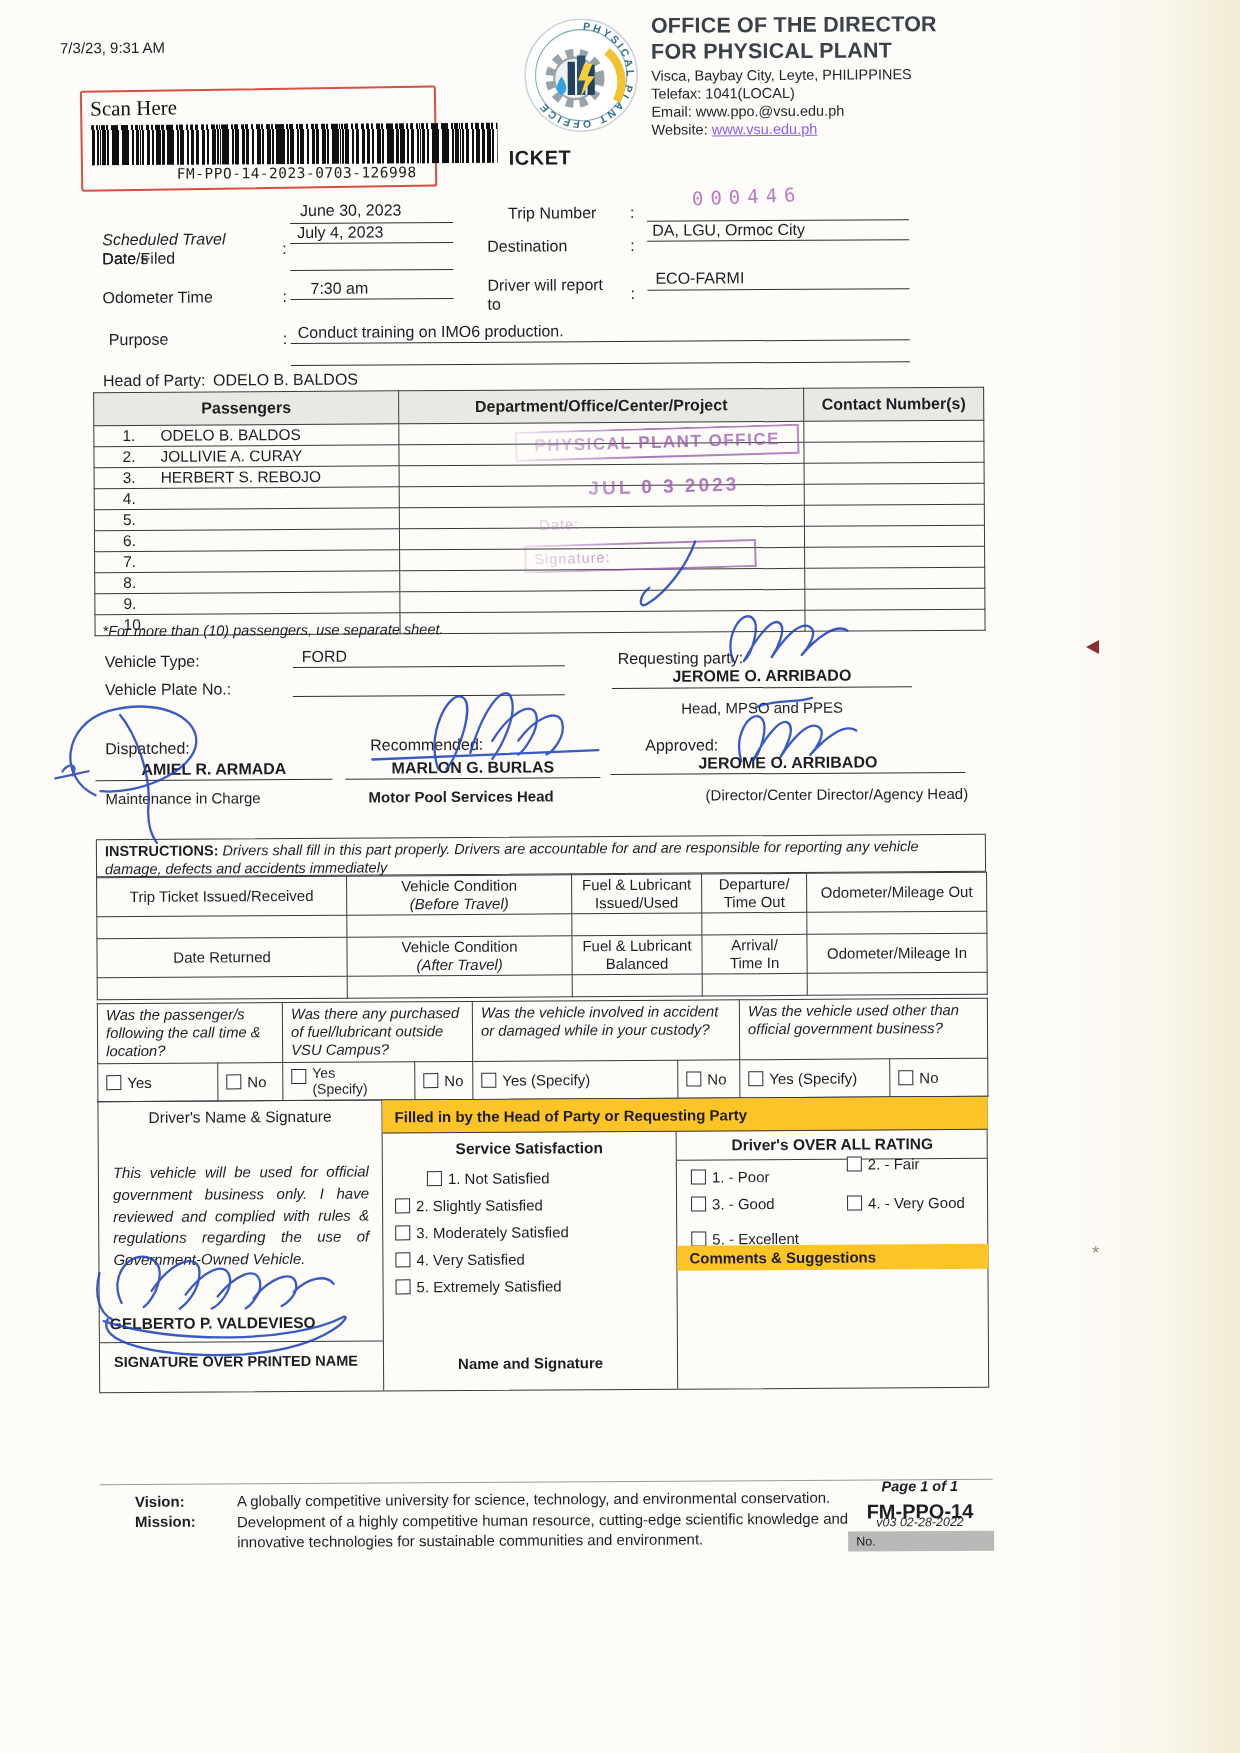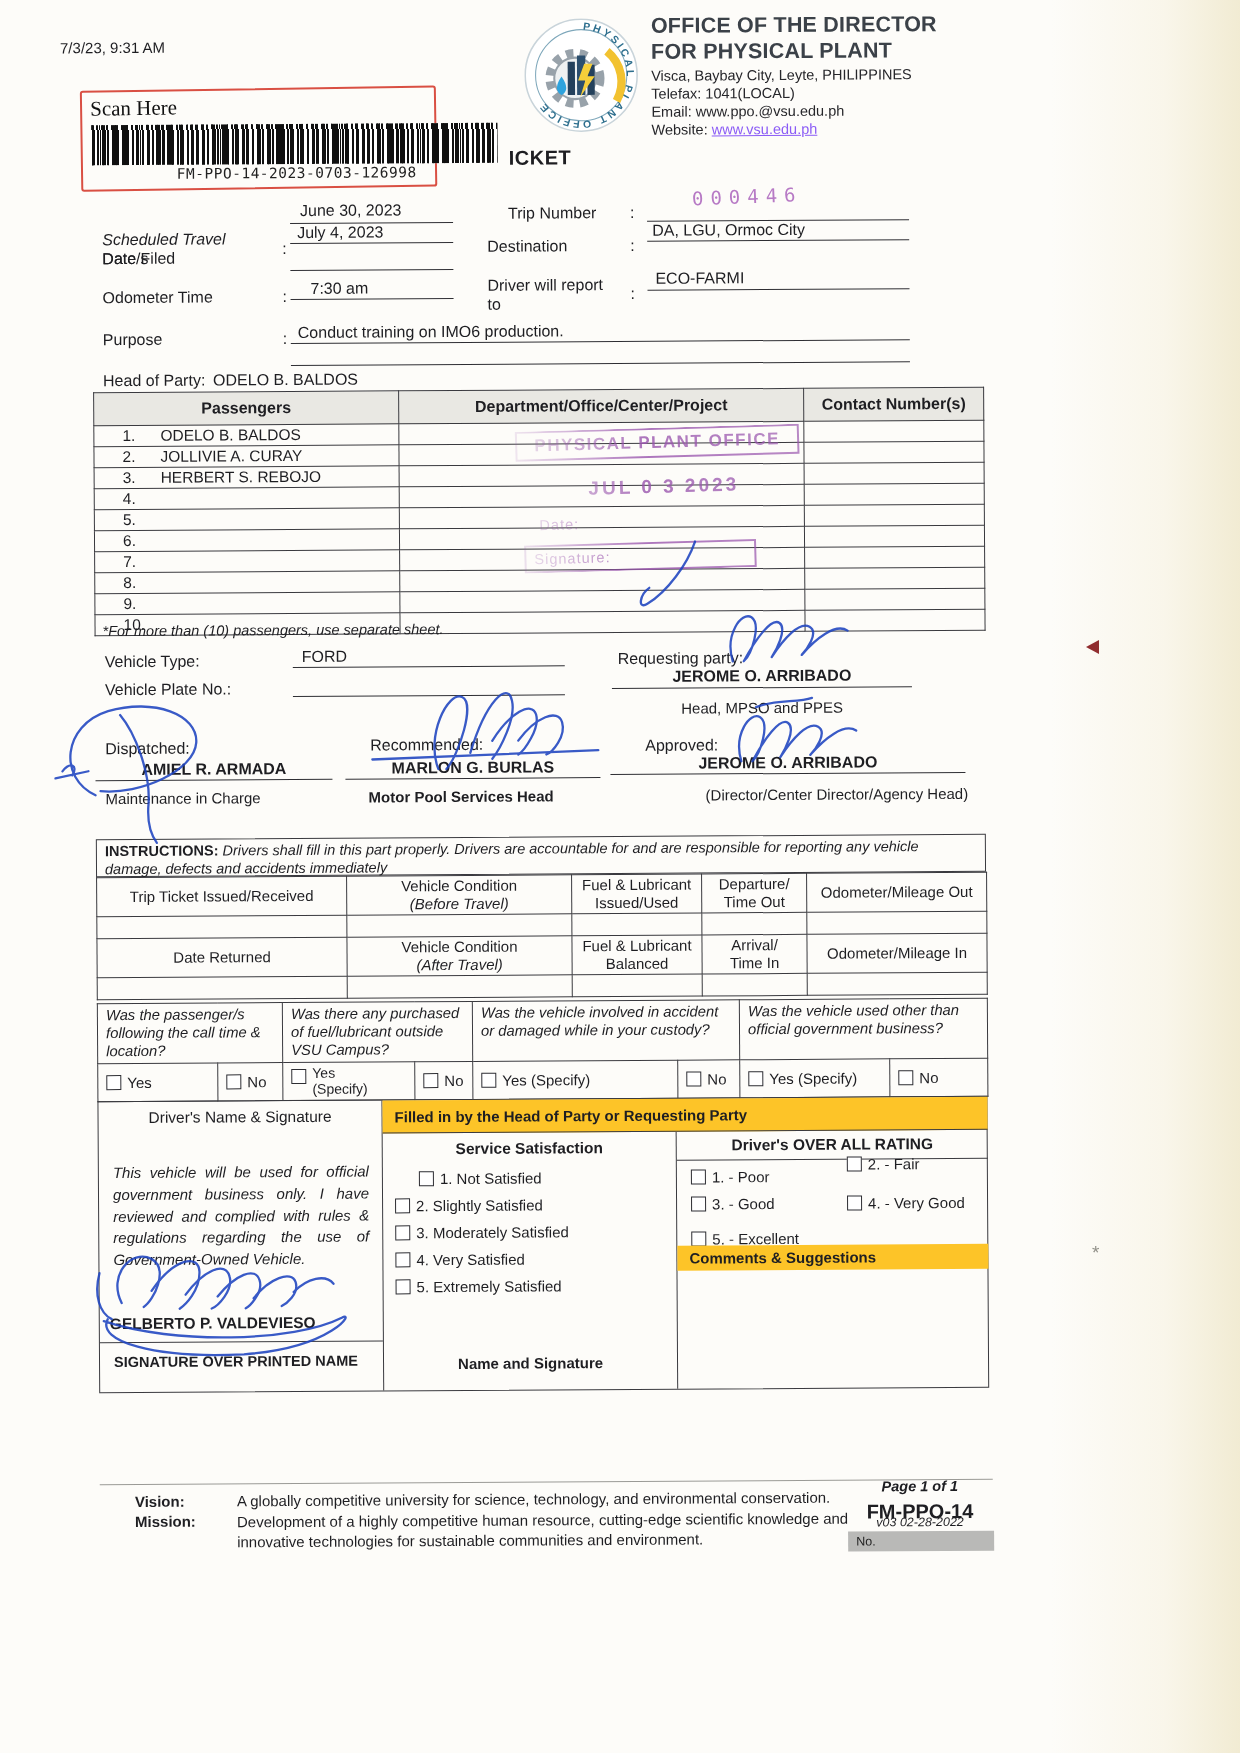--- a/index.html
+++ b/index.html
@@ -146,21 +146,21 @@
   <div class="abs lbl" style="left:285px;top:286px;">:</div>
   <div class="abs lbl" style="left:313px;top:278px;">7:30 am</div>
   <div class="line" style="left:293px;top:297px;width:163px;"></div>
 
   <div class="abs lbl" style="left:490px;top:276px;">Driver will report</div>
   <div class="abs lbl" style="left:490px;top:295px;">to</div>
   <div class="abs lbl" style="left:633px;top:285px;">:</div>
   <div class="abs lbl" style="left:658px;top:270px;">ECO-FARMI</div>
   <div class="line" style="left:650px;top:290px;width:262px;"></div>
 
-  <div class="abs lbl" style="left:105px;top:328px;">Purpose</div>
+  <div class="abs lbl" style="left:111px;top:328px;">Purpose</div>
   <div class="abs lbl" style="left:285px;top:328px;">:</div>
   <div class="abs lbl" style="left:300px;top:322px;">Conduct training on IMO6 production.</div>
   <div class="line" style="left:293px;top:341px;width:619px;"></div>
   <div class="line" style="left:293px;top:363px;width:619px;"></div>
 
   <div class="abs lbl" style="left:105px;top:369px;">Head of Party:</div>
   <div class="abs lbl" style="left:215px;top:369px;">ODELO B. BALDOS</div>
 
   <table class="ptable">
     <colgroup>
@@ -347,21 +347,21 @@
     <div class="abs b" style="left:14px;top:252px;font-size:14.5px;">SIGNATURE OVER PRINTED NAME</div>
 
     <div class="band" style="left:284px;top:0;width:605px;height:33px;border-bottom:1.5px solid #3a3a3f;">
           <span>Filled in by the Head of Party or Requesting Party</span>
         </div>
 
     <div class="abs b ctr" style="left:284px;top:40px;width:293px;font-size:15.5px;">Service Satisfaction</div>
     <div class="abs b ctr" style="left:578px;top:38px;width:311px;font-size:15.5px;">Driver's OVER ALL RATING</div>
     <div class="abs" style="left:578px;top:61px;width:311px;border-bottom:1.5px solid #3a3a3f;"></div>
 
-    <div class="opt" style="left:296px;top:70px;padding-left:24px;"><span class="cb"></span><span>1.  Not Satisfied</span></div>
+    <div class="opt" style="left:304px;top:70px;padding-left:24px;"><span class="cb"></span><span>1.  Not Satisfied</span></div>
     <div class="opt" style="left:296px;top:97px;"><span class="cb"></span><span>2.  Slightly Satisfied</span></div>
     <div class="opt" style="left:296px;top:124px;"><span class="cb"></span><span>3.  Moderately Satisfied</span></div>
     <div class="opt" style="left:296px;top:151px;"><span class="cb"></span><span>4.  Very Satisfied</span></div>
     <div class="opt" style="left:296px;top:178px;"><span class="cb"></span><span>5.  Extremely Satisfied</span></div>
 
     <div class="opt" style="left:592px;top:70px;"><span class="cb"></span><span>1. - Poor</span></div>
     <div class="opt" style="left:748px;top:58px;"><span class="cb"></span><span>2. - Fair</span></div>
     <div class="opt" style="left:592px;top:97px;"><span class="cb"></span><span>3. - Good</span></div>
     <div class="opt" style="left:748px;top:97px;text-align:right;"><span class="cb"></span><span>4. - Very Good</span></div>
     <div class="opt" style="left:592px;top:124px;margin-top:8px;"><span class="cb"></span><span>5. - Excellent</span></div>

